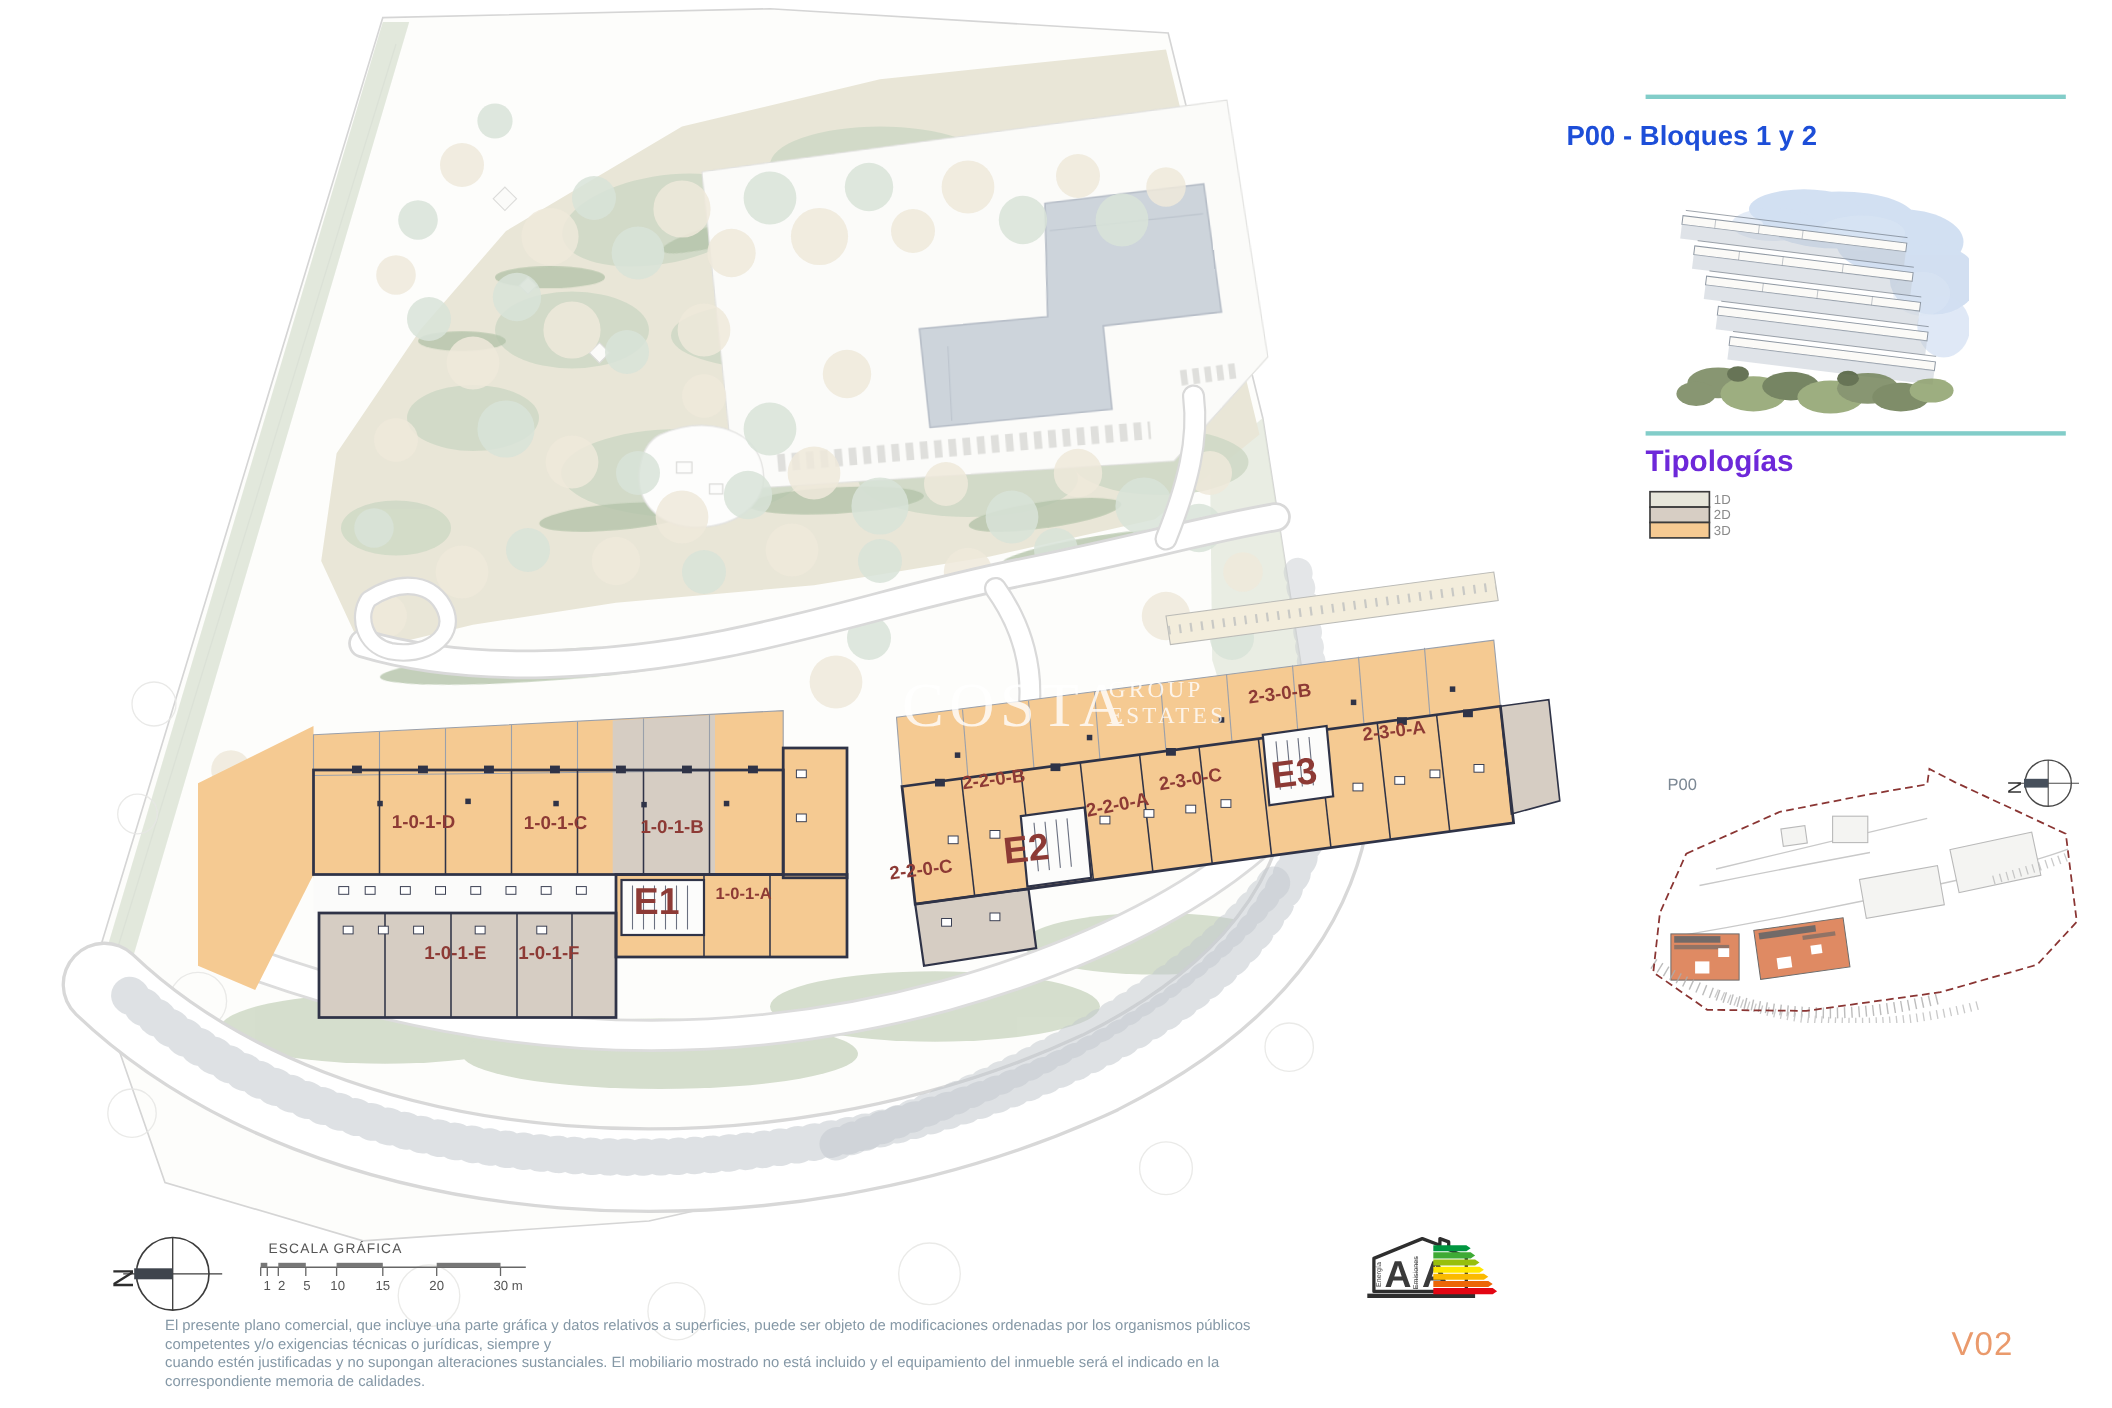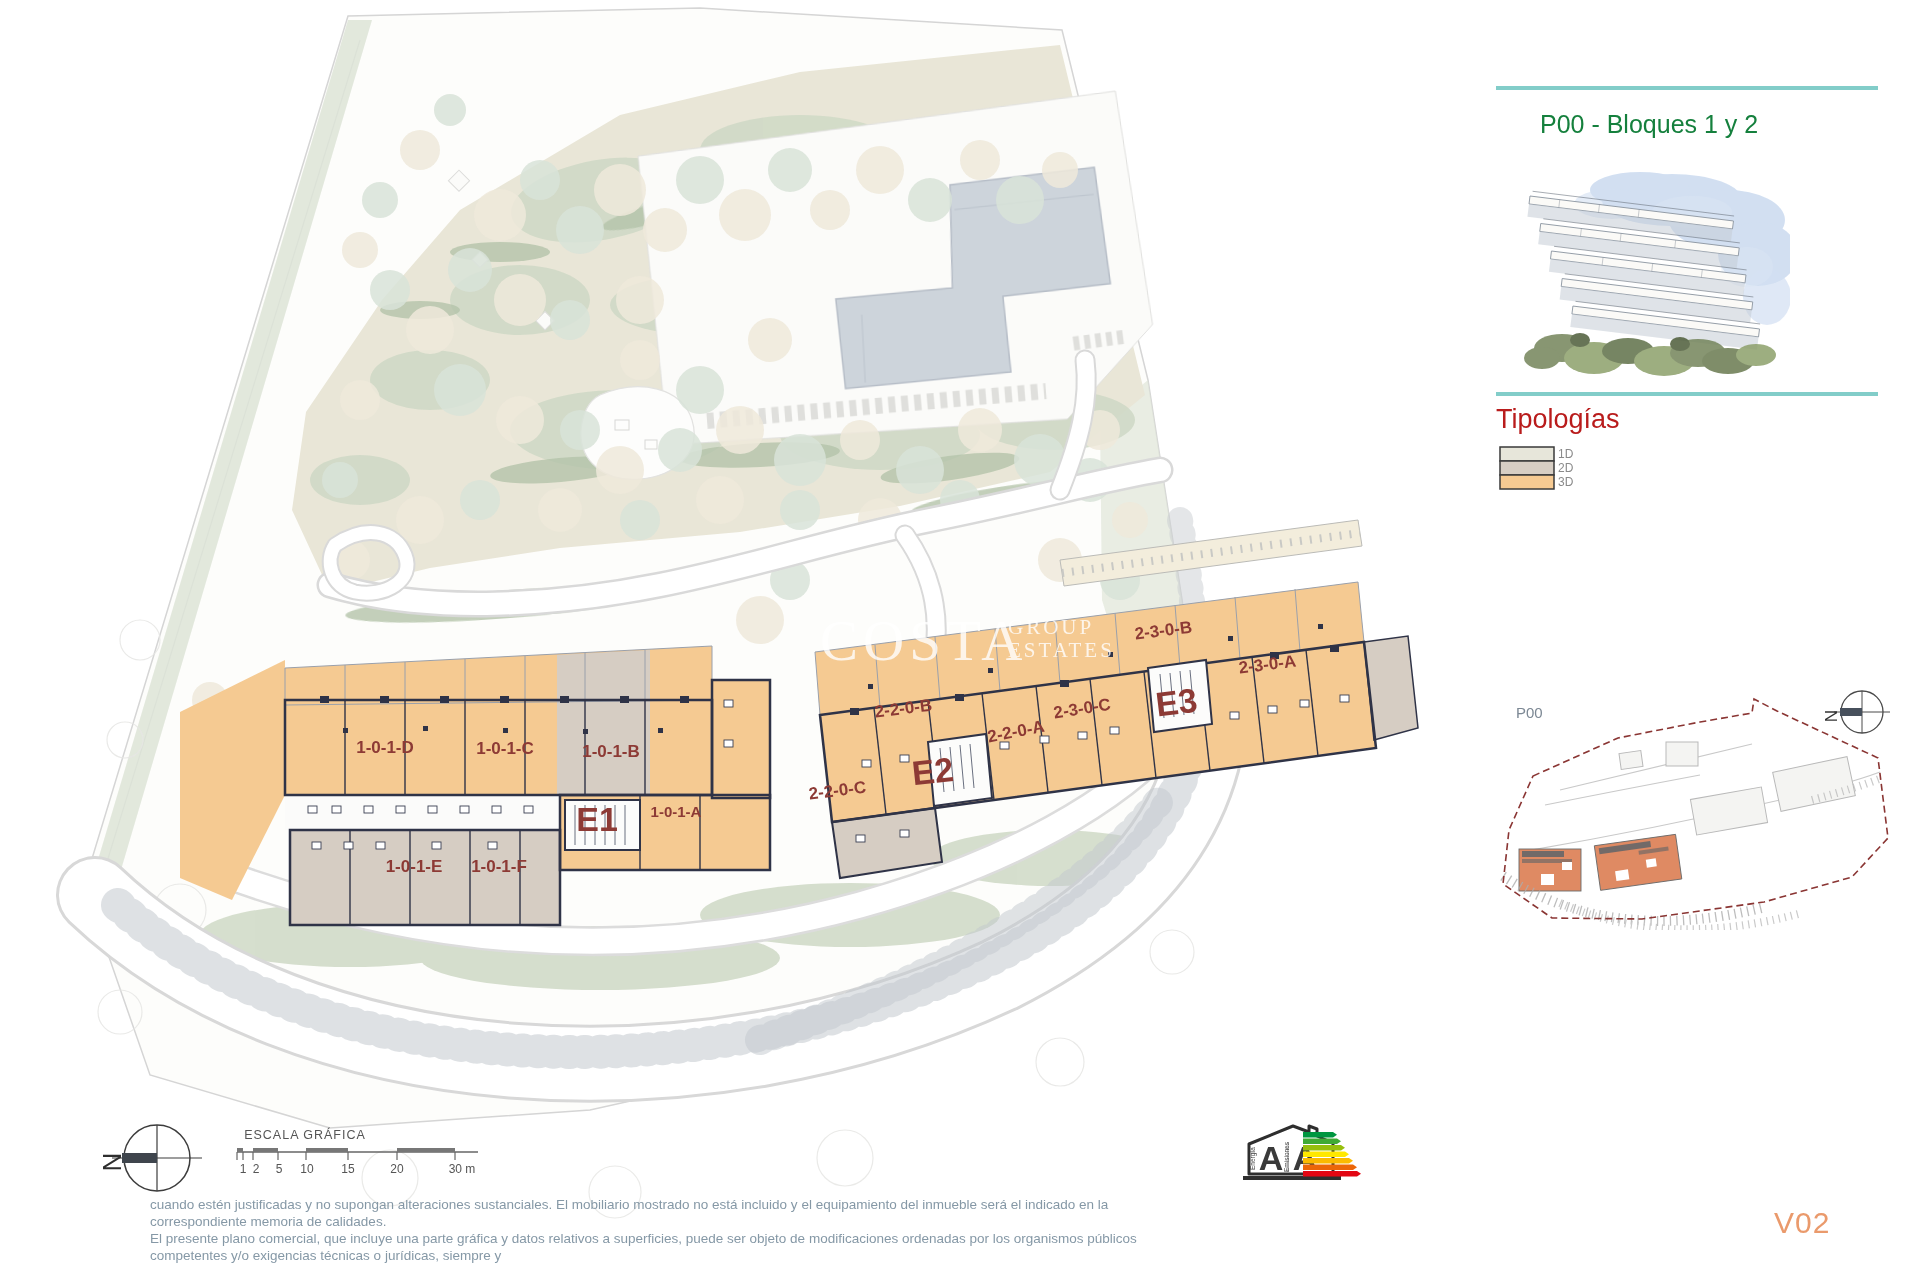--- a/index.html
+++ b/index.html
@@ -3,22 +3,22 @@
 <meta charset="utf-8">
 <style>
   html,body{margin:0;padding:0;background:#ffffff;}
   .sheet{position:relative;width:1920px;height:1280px;background:#ffffff;overflow:hidden;
          font-family:"Liberation Sans",sans-serif;}
   svg text{font-family:"Liberation Sans",sans-serif;}
   .serif{font-family:"Liberation Serif",serif;}
 
   
   .teal-rule{position:absolute;left:1496px;width:382px;height:4px;}
-  .panel-title{position:absolute;left:1540px;top:110px;font-size:25px;font-weight:normal;color:#15803d;}
-  .tipo-title{position:absolute;left:1496px;top:404px;font-size:27px;font-weight:normal;color:#b91c1c;}
+  .panel-title{position:absolute;left:1424px;top:110px;font-size:25px;font-weight:bold;color:#1d4ed8;}
+  .tipo-title{position:absolute;left:1496px;top:404px;font-size:27px;font-weight:bold;color:#6d28d9;}
   .hero{position:absolute;left:1522px;top:162px;width:268px;height:222px;}
   .legend-svg{position:absolute;left:1496px;top:444px;}
   .minimap-svg{position:absolute;left:1488px;top:664px;}
 
   
   .disclaimer{position:absolute;left:150px;top:1196px;width:1040px;font-size:13.5px;line-height:17px;color:#8598a6;}
   .version{position:absolute;left:1774px;top:1206px;font-size:30px;font-weight:normal;color:#ea9a6c;letter-spacing:1px;}
 </style>
 </head>
 <body>
@@ -539,18 +539,18 @@
     </g>
     <g fill="none" opacity="0.8">
       <path d="M1503,876 Q1610,945 1762,908" stroke="#adadad" stroke-width="10" stroke-dasharray="1.3 5.2"></path>
       <path d="M1560,903 Q1665,950 1802,913" stroke="#bdbdbd" stroke-width="8" stroke-dasharray="1.2 5"></path>
       <path d="M1812,800 Q1856,788 1882,778" stroke="#bdbdbd" stroke-width="8" stroke-dasharray="1.2 5"></path>
     </g>
     <path d="M1533,776 L1618,738 L1700,722 L1752,713 L1754,699 L1777,711 L1878,758 L1888,838 L1852,877 L1764,902 L1642,919 L1552,918 L1503,884 L1509,830 Z" fill="none" stroke="#8a3533" stroke-width="1.6" stroke-dasharray="7 4"></path>
   </svg>
 
   <div class="disclaimer">
+    <div>El presente plano comercial, que incluye una parte gráfica y datos relativos a superficies, puede ser objeto de modificaciones ordenadas por los organismos públicos competentes y/o exigencias técnicas o jurídicas, siempre y</div>
     <div>cuando estén justificadas y no supongan alteraciones sustanciales. El mobiliario mostrado no está incluido y el equipamiento del inmueble será el indicado en la correspondiente memoria de calidades.</div>
-    <div>El presente plano comercial, que incluye una parte gráfica y datos relativos a superficies, puede ser objeto de modificaciones ordenadas por los organismos públicos competentes y/o exigencias técnicas o jurídicas, siempre y</div>
   </div>
   <div class="version">V02</div>
 
 </div>
 
 </body></html>

